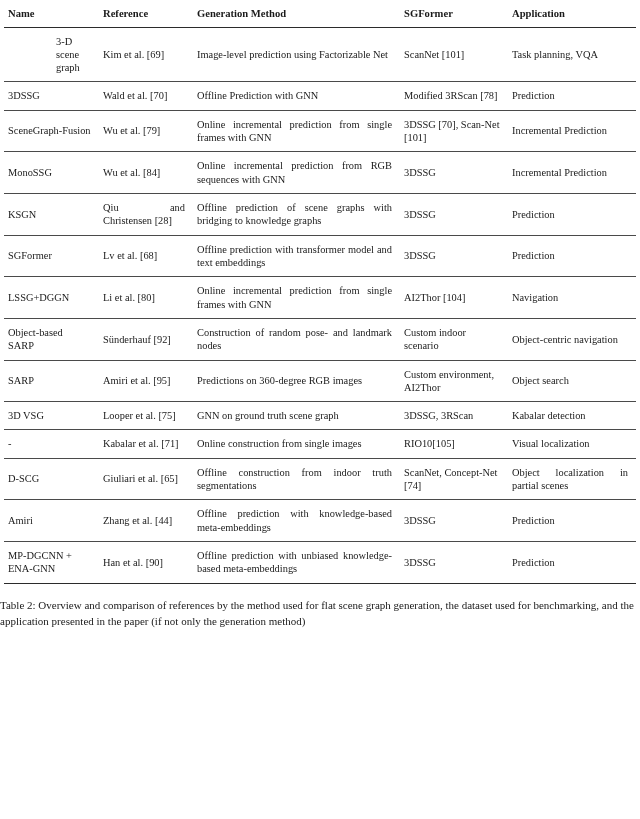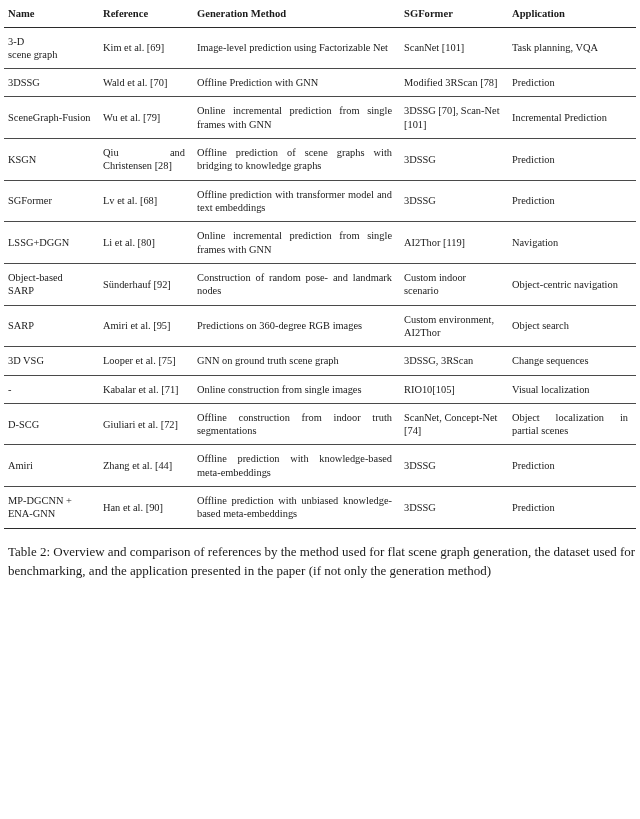--- a/index.html
+++ b/index.html
@@ -49,24 +49,24 @@
     border-bottom: 1.3px solid #4a4a4a;
     hyphens: manual;
   }
   tbody tr:last-child td {
     border-bottom: 1.6px solid #2b2b2b;
   }
   td.just {
     text-align: justify;
     text-align-last: left;
   }
-  .cell-line { display: block; }
+  .cell-line { display: block; margin-left: 48px; }
   .caption {
-    margin: 14px 4px 0 8px;
-    font-size: 13px;
+    margin: 14px 4px 0 0;
+    font-size: 11px;
     line-height: 1.45;
     text-align: left;
   }
 </style>
 </head>
 <body>
 
 <div id="page">
 
   <table class="paper-table">
@@ -105,38 +105,45 @@
           <td class="just">Prediction</td>
         </tr>
         <tr>
           <td>SceneGraph-Fusion</td>
           <td class="just">Wu et al. [79]</td>
           <td class="just">Online incremental prediction from single frames with GNN</td>
           <td>3DSSG [70], Scan-Net [101]</td>
           <td class="just">Incremental Prediction</td>
         </tr>
         <tr>
+          <td>MonoSSG</td>
+          <td class="just">Wu et al. [84]</td>
+          <td class="just">Online incremental prediction from RGB sequences with GNN</td>
+          <td>3DSSG</td>
+          <td class="just">Incremental Prediction</td>
+        </tr>
+        <tr>
           <td>KSGN</td>
           <td class="just">Qiu and Christensen [28]</td>
           <td class="just">Offline prediction of scene graphs with bridging to knowledge graphs</td>
           <td>3DSSG</td>
           <td class="just">Prediction</td>
         </tr>
         <tr>
           <td>SGFormer</td>
           <td class="just">Lv et al. [68]</td>
           <td class="just">Offline prediction with transformer model and text embeddings</td>
           <td>3DSSG</td>
           <td class="just">Prediction</td>
         </tr>
         <tr>
           <td>LSSG+DGGN</td>
           <td class="just">Li et al. [80]</td>
           <td class="just">Online incremental prediction from single frames with GNN</td>
-          <td>AI2Thor [119]</td>
+          <td>AI2Thor [104]</td>
           <td class="just">Navigation</td>
         </tr>
         <tr>
           <td>Object-based SARP</td>
           <td class="just">Sünderhauf [92]</td>
           <td class="just">Construction of random pose- and landmark nodes</td>
           <td>Custom indoor scenario</td>
           <td class="just">Object-centric navigation</td>
         </tr>
         <tr>
@@ -144,32 +151,32 @@
           <td class="just">Amiri et al. [95]</td>
           <td class="just">Predictions on 360-degree RGB images</td>
           <td>Custom environment, AI2Thor</td>
           <td class="just">Object search</td>
         </tr>
         <tr>
           <td>3D VSG</td>
           <td class="just">Looper et al. [75]</td>
           <td class="just">GNN on ground truth scene graph</td>
           <td>3DSSG, 3RScan</td>
-          <td class="just">Change sequences</td>
+          <td class="just">Kabalar detection</td>
         </tr>
         <tr>
           <td>-</td>
           <td class="just">Kabalar et al. [71]</td>
           <td class="just">Online construction from single images</td>
           <td>RIO10[105]</td>
           <td class="just">Visual localization</td>
         </tr>
         <tr>
           <td>D-SCG</td>
-          <td class="just">Giuliari et al. [72]</td>
+          <td class="just">Giuliari et al. [65]</td>
           <td class="just">Offline construction from indoor truth segmentations</td>
           <td>ScanNet, Concept-Net [74]</td>
           <td class="just">Object localization in partial scenes</td>
         </tr>
         <tr>
           <td>Amiri</td>
           <td class="just">Zhang et al. [44]</td>
           <td class="just">Offline prediction with knowledge-based meta-embeddings</td>
           <td>3DSSG</td>
           <td class="just">Prediction</td>

